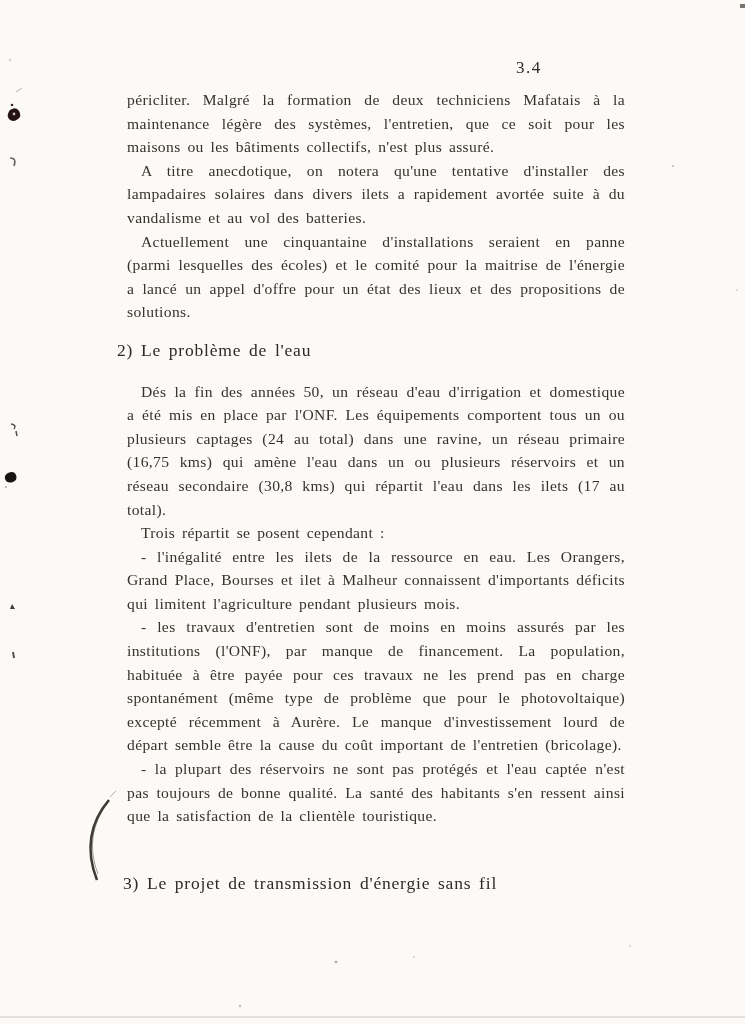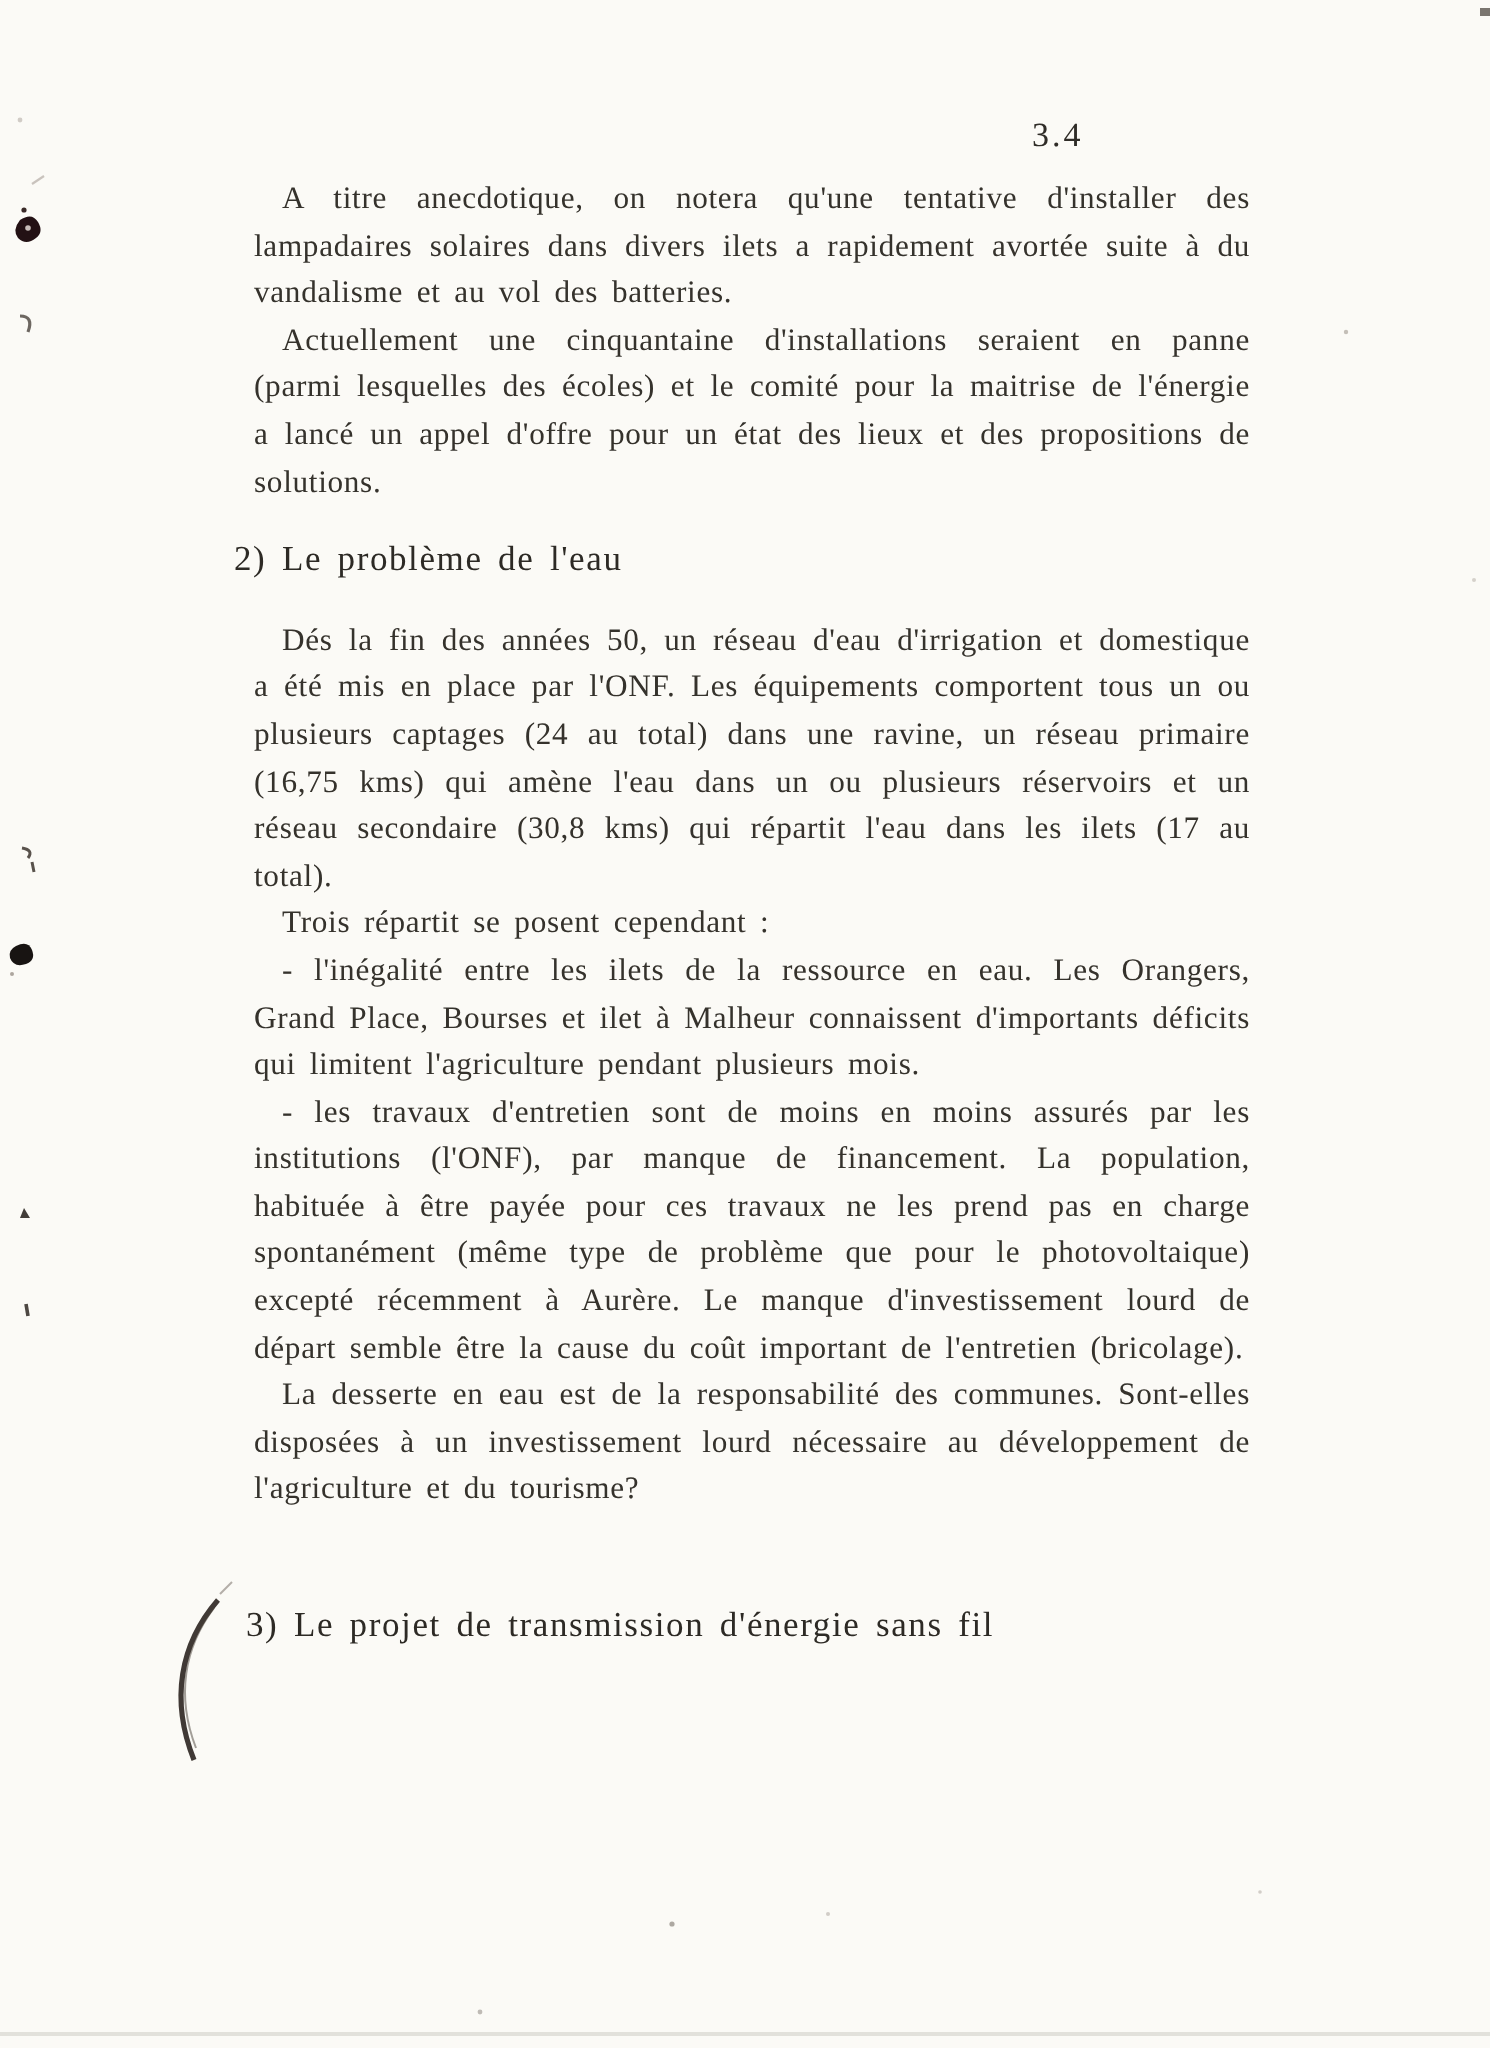--- a/index.html
+++ b/index.html
@@ -51,30 +51,31 @@
   }
 </style>
 </head>
 <body>
 
 <div class="page">
 
   <div class="page-number">3.4</div>
 
   <main class="body">
+    <p class="noindent">péricliter. Malgré la formation de deux techniciens Mafatais à la maintenance légère des systèmes, l'entretien, que ce soit pour les maisons ou les bâtiments collectifs, n'est plus assuré.</p>
     <p>A titre anecdotique, on notera qu'une tentative d'installer des lampadaires solaires dans divers ilets a rapidement avortée suite à du vandalisme et au vol des batteries.</p>
     <p>Actuellement une cinquantaine d'installations seraient en panne (parmi lesquelles des écoles) et le comité pour la maitrise de l'énergie a lancé un appel d'offre pour un état des lieux et des propositions de solutions.</p>
 
     <h2><span class="hu">2) Le problème de l'eau</span></h2>
 
     <p>Dés la fin des années 50, un réseau d'eau d'irrigation et domestique a été mis en place par l'ONF. Les équipements comportent tous un ou plusieurs captages (24 au total) dans une ravine, un réseau primaire (16,75 kms) qui amène l'eau dans un ou plusieurs réservoirs et un réseau secondaire (30,8 kms) qui répartit l'eau dans les ilets (17 au total).</p>
     <p>Trois répartit se posent cependant :</p>
     <p>- l'inégalité entre les ilets de la ressource en eau. Les Orangers, Grand Place, Bourses et ilet à Malheur connaissent d'importants déficits qui limitent l'agriculture pendant plusieurs mois.</p>
     <p>- les travaux d'entretien sont de moins en moins assurés par les institutions (l'ONF), par manque de financement. La population, habituée à être payée pour ces travaux ne les prend pas en charge spontanément (même type de problème que pour le photovoltaique) excepté récemment à Aurère. Le manque d'investissement lourd de départ semble être la cause du coût important de l'entretien (bricolage).</p>
-    <p>La desserte en eau est de la responsabilité des communes. Sont-elles disposées à un investissement lourd nécessaire au développement de l'agriculture et du tourisme?</p>
+    <p>- la plupart des réservoirs ne sont pas protégés et l'eau captée n'est pas toujours de bonne qualité. La santé des habitants s'en ressent ainsi que la satisfaction de la clientèle touristique.</p>
 
     <h2 class="h3"><span>3)</span> <span class="hu">Le projet de transmission d'énergie sans fil</span></h2>
   </main>
 
   <svg class="marks" width="745" height="1024" viewBox="0 0 745 1024">
 
     <circle cx="10" cy="60" r="1.2" fill="#b6aea6" opacity="0.6"></circle>
     <path d="M16 92 l6 -4" stroke="#a89f97" stroke-width="1.1" fill="none" opacity="0.6"></path>
     <circle cx="12" cy="105" r="1.3" fill="#3a2a28"></circle>
     <path d="M10 110 q6 -4 9 1 q3 5 -1 8 q-5 4 -9 0 q-3 -4 1 -9 z" fill="#231114"></path>

